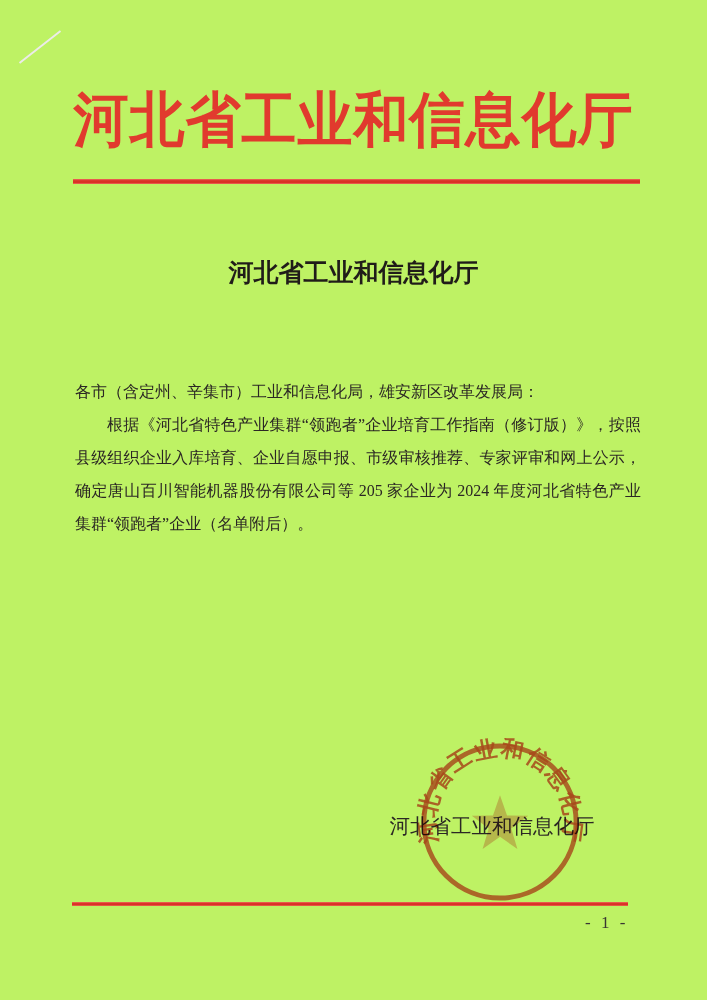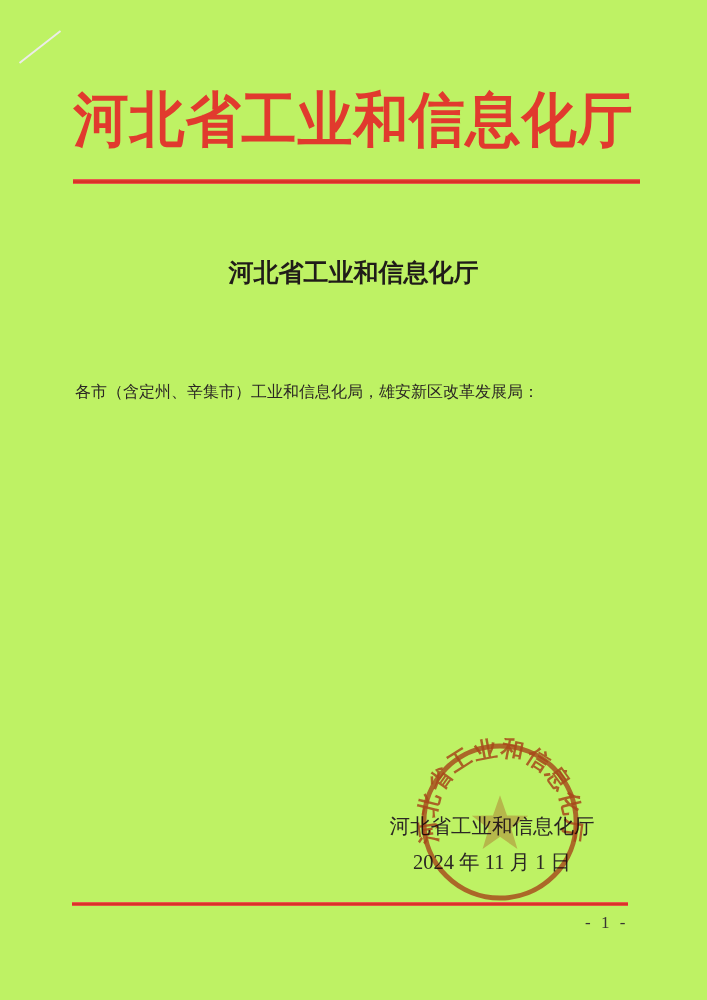--- a/index.html
+++ b/index.html
@@ -137,25 +137,25 @@
 
   <div class="header-rule"></div>
 
 
   <div class="title-block">
     <div>河北省工业和信息化厅</div>
   </div>
 
   <div class="body-block">
     <p>各市（含定州、辛集市）工业和信息化局，雄安新区改革发展局：</p>
+    <p class="indent">根据《河北省特色产业集群“领跑者”企业培育工作指南（修订版）》，按照县级组织企业入库培育、企业自愿申报、市级审核推荐、专家评审和网上公示，确定唐山百川智能机器股份有限公司等 205 家企业为 2024 年度河北省特色产业集群“领跑者”企业（名单附后）。</p>
   </div>
 
   <div class="signature-block">
     <div>河北省工业和信息化厅</div>
-    <div>2024 年 11 月 1 日</div>
   </div>
 
   <svg class="seal" viewBox="0 0 170 170" aria-hidden="true">
     <circle cx="85" cy="85" r="77" fill="none" stroke="#dc3327" stroke-width="5" opacity="0.82"></circle>
     <polygon points="85,58 92.1,78.3 113.5,78.7 96.4,91.7 102.6,112.3 85,100 67.4,112.3 73.6,91.7 56.5,78.7 77.9,78.3" fill="#dc3327" opacity="0.35"></polygon>
     <defs>
       <path id="sealArc" d="M 23,107 A 66,66 0 1 1 147,107" fill="none"></path>
     </defs>
     <text font-size="23" font-weight="bold" fill="#dc3327" opacity="0.85" letter-spacing="2" font-family="Liberation Serif, DejaVu Serif, serif">
       <textPath href="#sealArc" startOffset="50%" text-anchor="middle">河北省工业和信息化厅</textPath>

